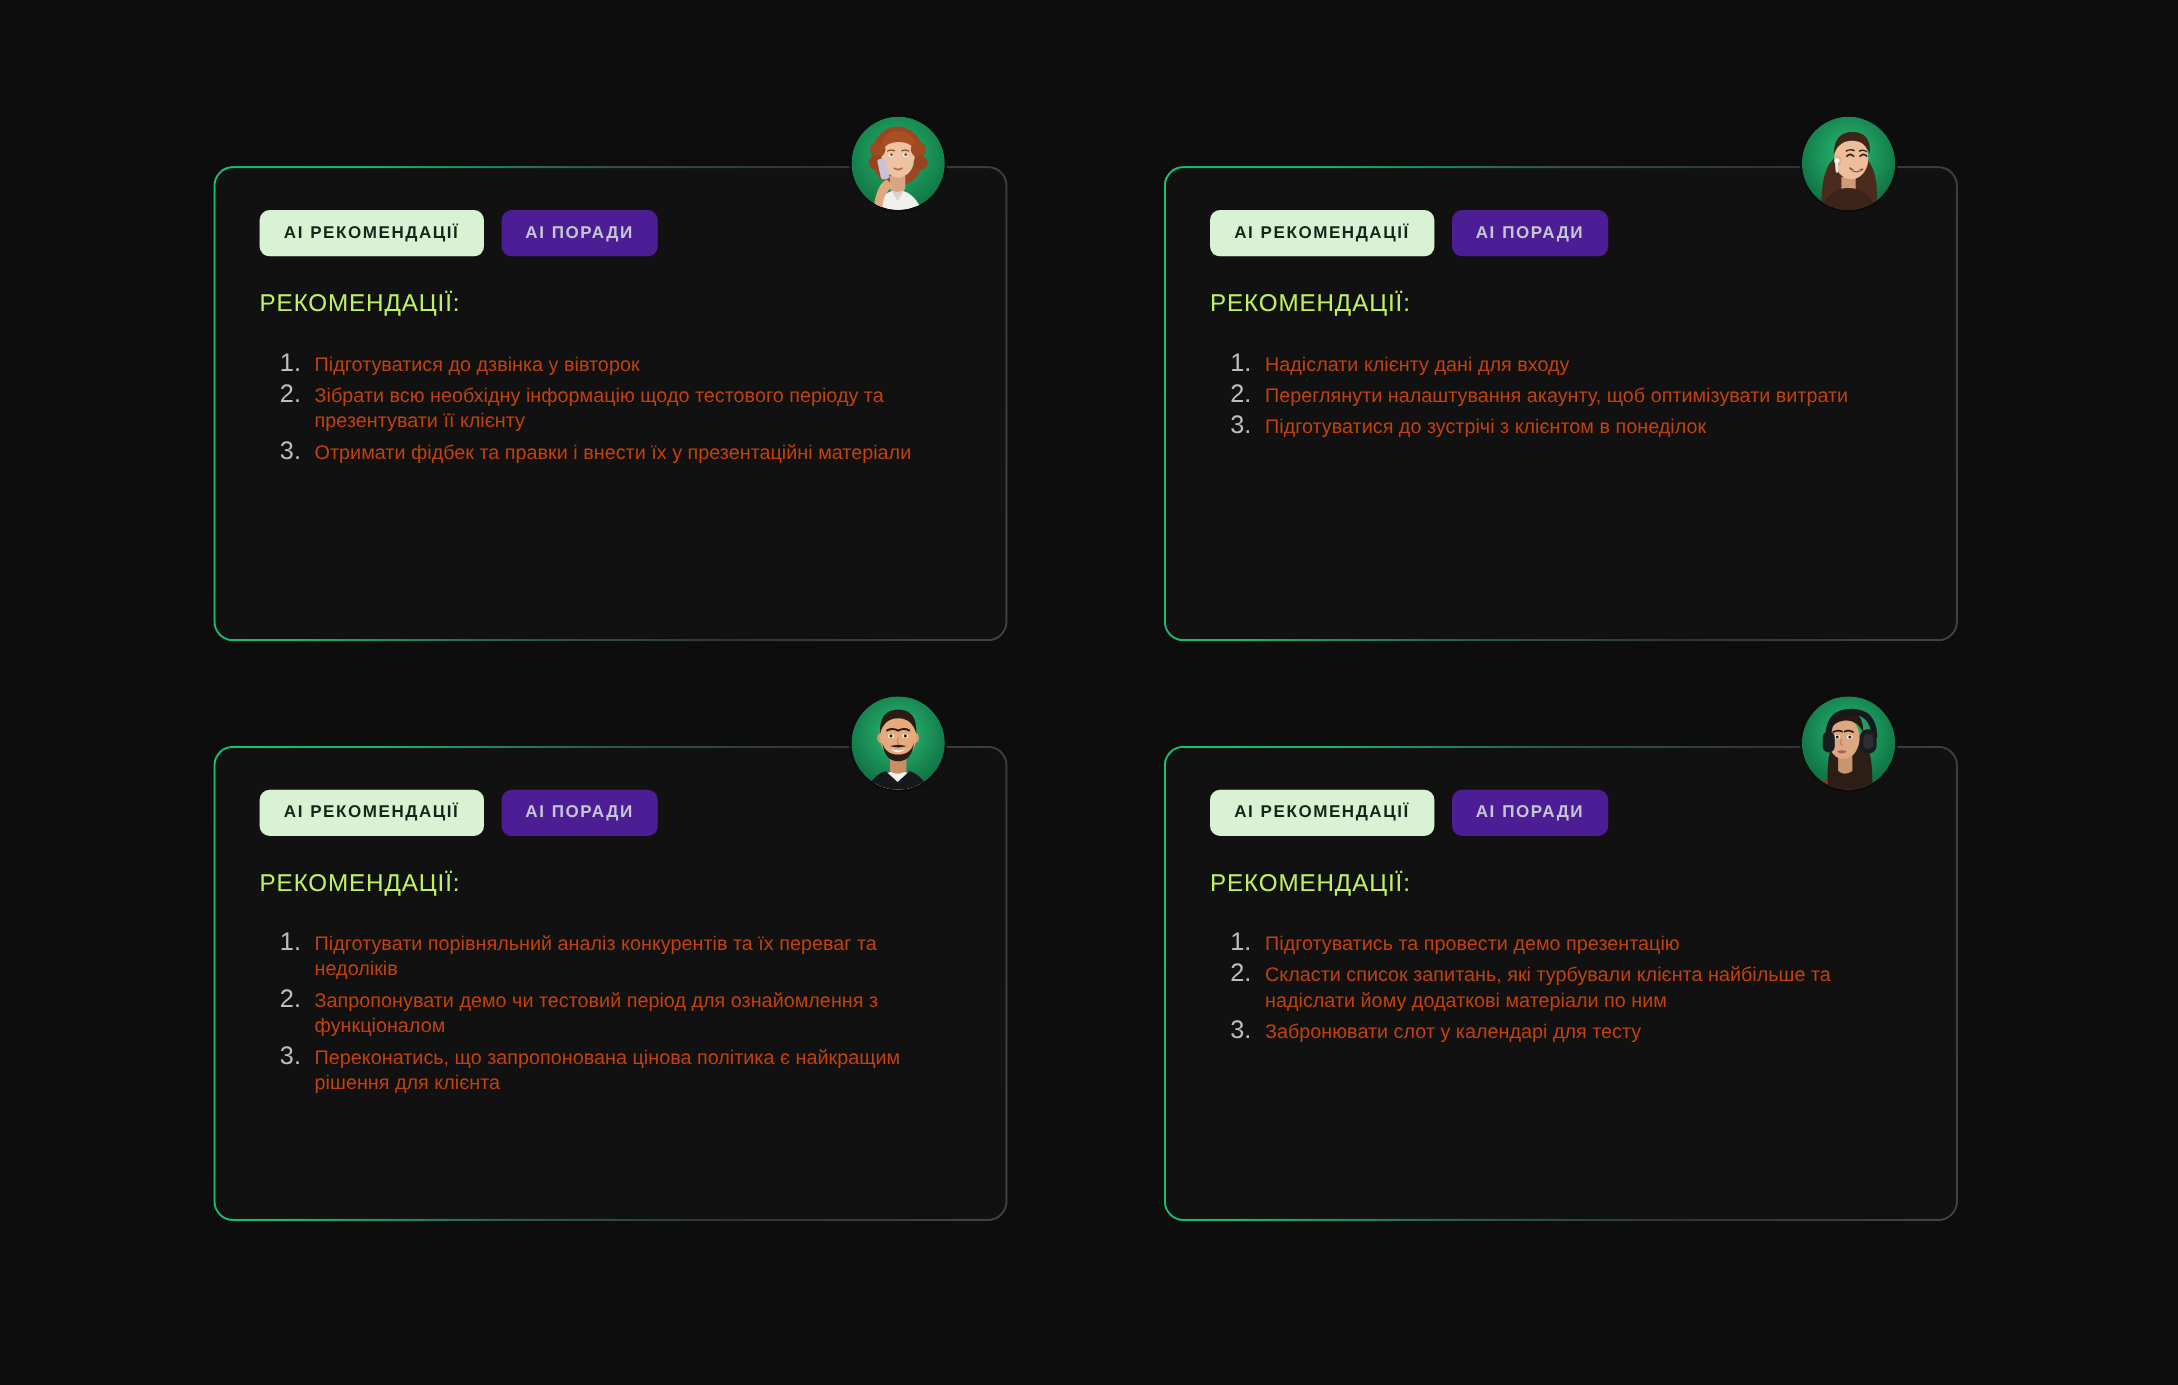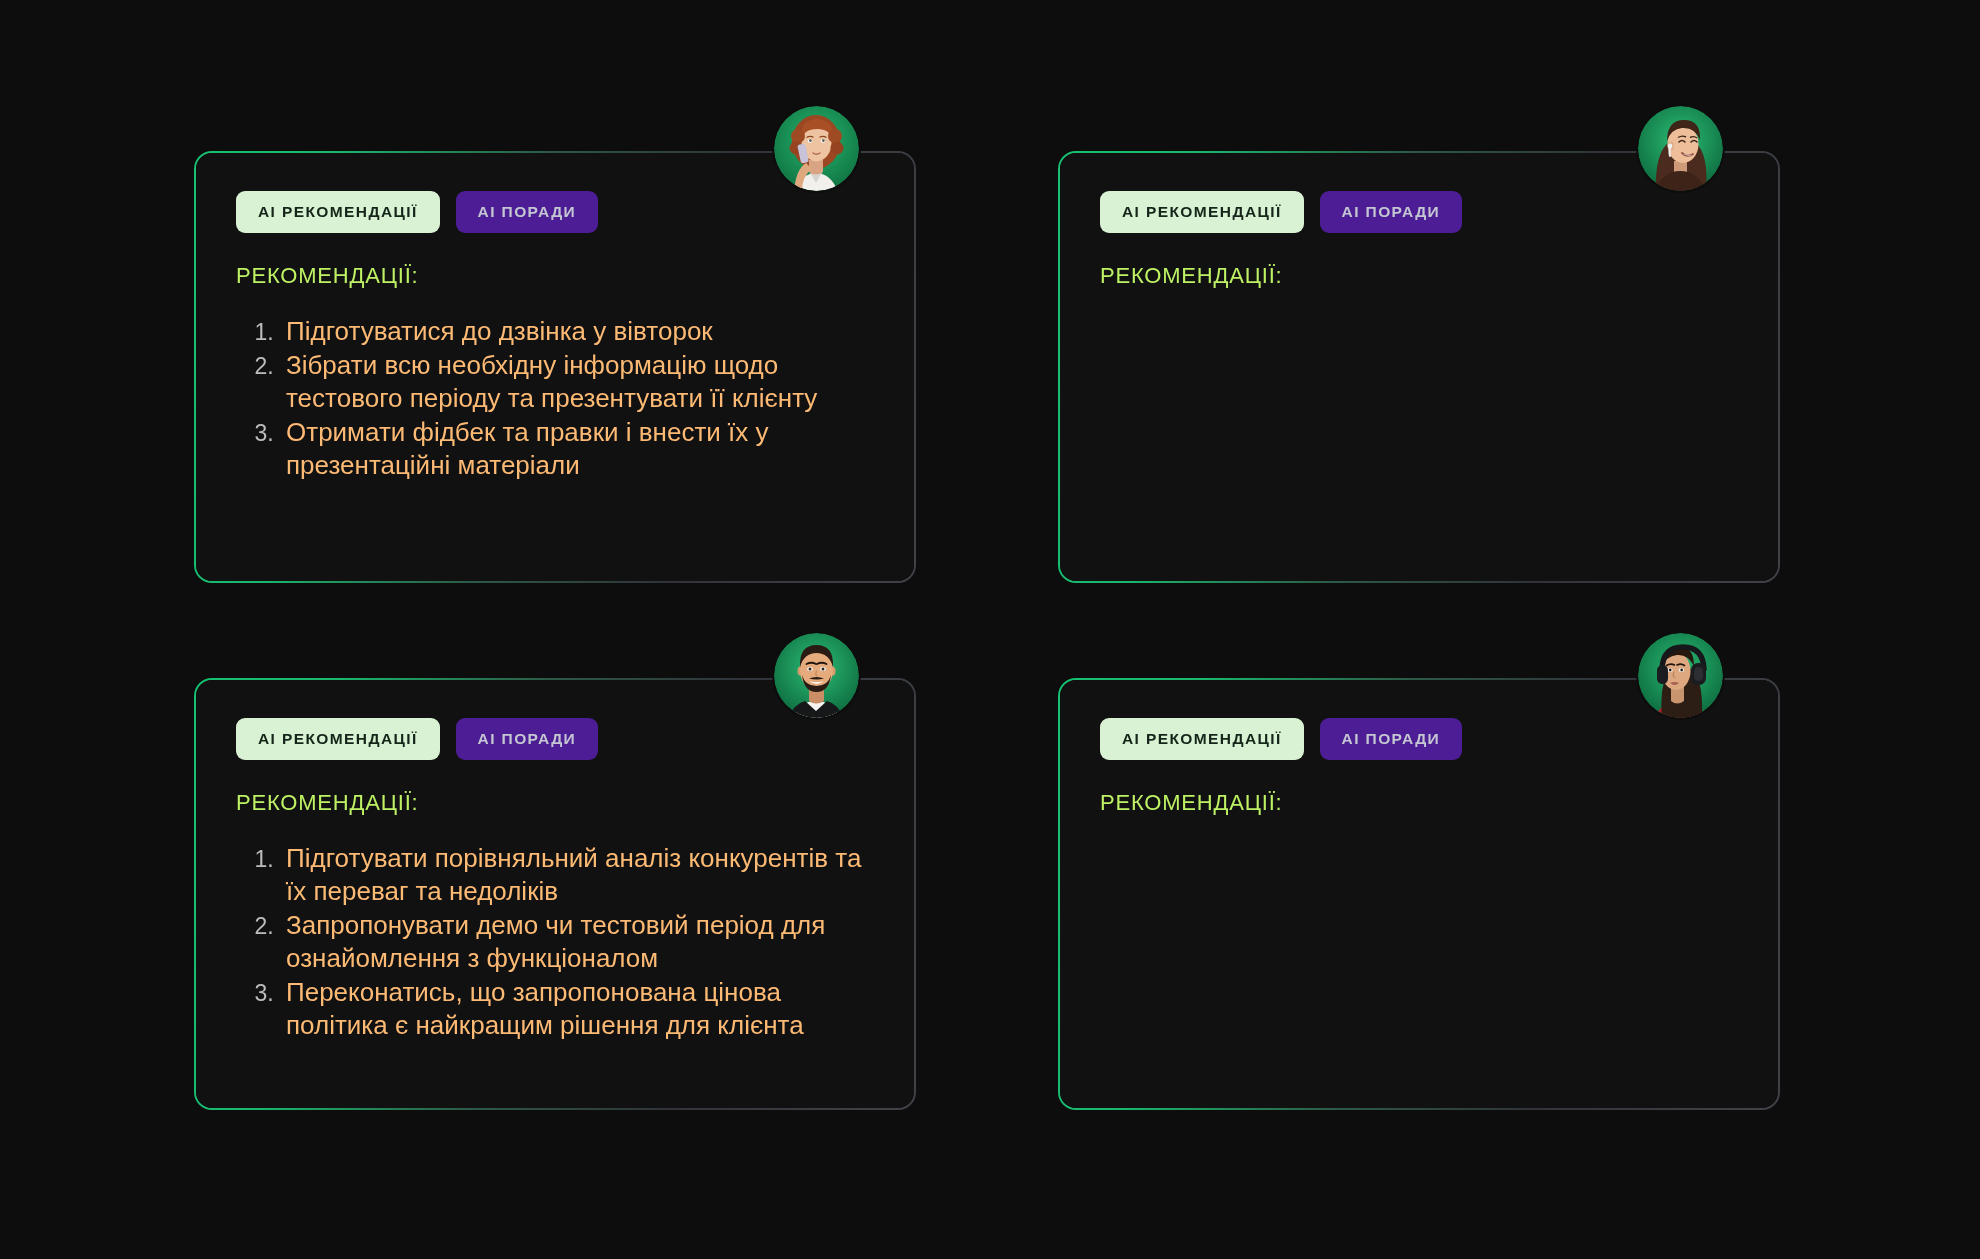--- a/index.html
+++ b/index.html
@@ -112,23 +112,23 @@
   }
 
   
   ol.rec-list {
     margin: 0;
     padding-left: 44px;
     list-style-position: outside;
   }
 
   ol.rec-list li {
-    font-size: 26px;
+    font-size: 18px;
     line-height: 1.27;
-    color: #fdba74;
+    color: #c2410c;
     padding-left: 6px;
     margin-bottom: 1px;
   }
 
   ol.rec-list li::marker {
     color: #bdbdbd;
     font-size: 23px;
   }
 </style>
 </head>
@@ -241,20 +241,25 @@
         </svg>
       </div>
 
       <div class="tabs">
         <button class="tab active">AI РЕКОМЕНДАЦІЇ</button>
         <button class="tab inactive">AI ПОРАДИ</button>
       </div>
 
       <div class="rec-heading">РЕКОМЕНДАЦІЇ:</div>
 
+      <ol class="rec-list">
+        <li>Надіслати клієнту дані для входу</li>
+        <li>Переглянути налаштування акаунту, щоб оптимізувати витрати</li>
+        <li>Підготуватися до зустрічі з клієнтом в понеділок</li>
+      </ol>
     </div>
   </div>
 
   <div class="card c3">
     <div class="card-inner">
 
       <div class="avatar">
         <svg viewBox="0 0 85 85">
           <defs>
             <clipPath id="cp3">
@@ -364,16 +369,21 @@
         </svg>
       </div>
 
       <div class="tabs">
         <button class="tab active">AI РЕКОМЕНДАЦІЇ</button>
         <button class="tab inactive">AI ПОРАДИ</button>
       </div>
 
       <div class="rec-heading">РЕКОМЕНДАЦІЇ:</div>
 
+      <ol class="rec-list">
+        <li>Підготуватись та провести демо презентацію</li>
+        <li>Скласти список запитань, які турбували клієнта найбільше та надіслати йому додаткові матеріали по ним</li>
+        <li>Забронювати слот у календарі для тесту</li>
+      </ol>
     </div>
   </div>
 
 </div>
 
 </body></html>

